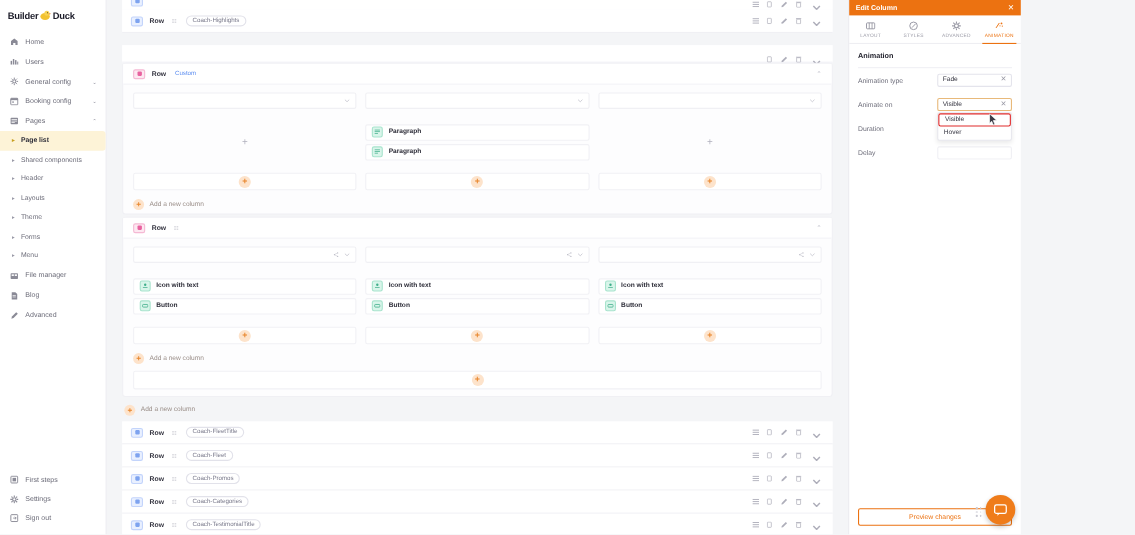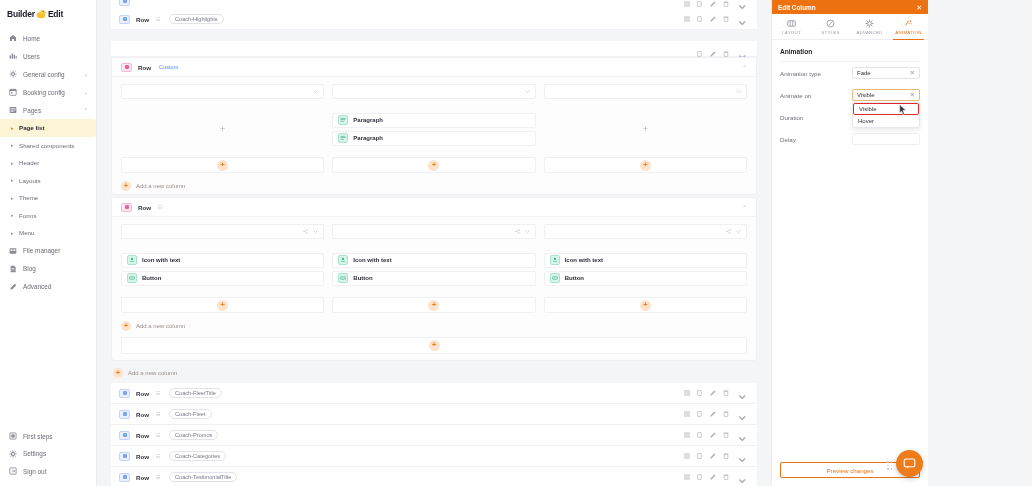--- a/index.html
+++ b/index.html
@@ -203,21 +203,21 @@
       <div class="logo">
         <span>Builder</span>
         <span class="duck">
           <svg width="11" height="10" viewBox="0 0 11 10">
               <ellipse cx="5" cy="6" rx="4.3" ry="3.2" fill="#f2c230"></ellipse>
               <circle cx="6.6" cy="3" r="2.3" fill="#f7d250"></circle>
               <path d="M8.4 3.1 L10.6 3.6 L8.4 4.3 Z" fill="#e8862c"></path>
               <circle cx="7.2" cy="2.6" r=".5" fill="#3a2a12"></circle>
             </svg>
         </span>
-        <span>Edit</span>
+        <span>Duck</span>
       </div>
     </div>
 
     <nav class="nav">
       <div class="nav-item">
         <span class="ico">
             <svg width="8" height="8" viewBox="0 0 12 12">
               <path d="M6 1.5 1.5 5v5.5h3V7.5h3v3h3V5z" fill="currentColor"></path>
             </svg>
           </span>

